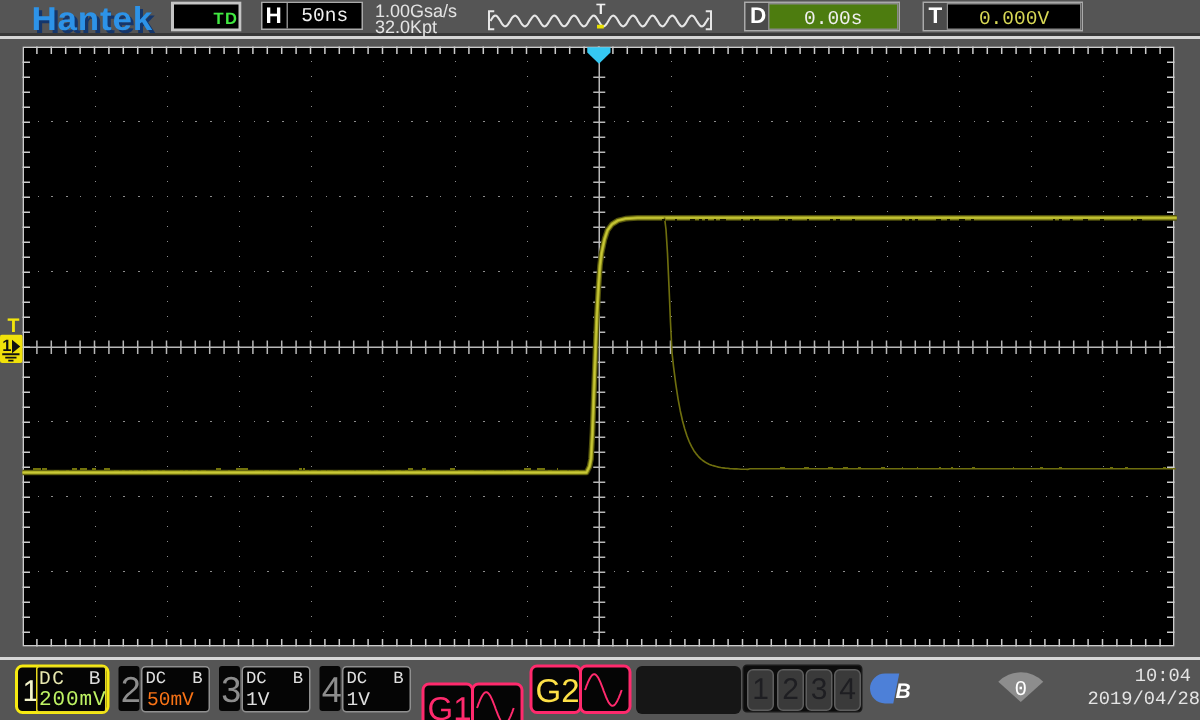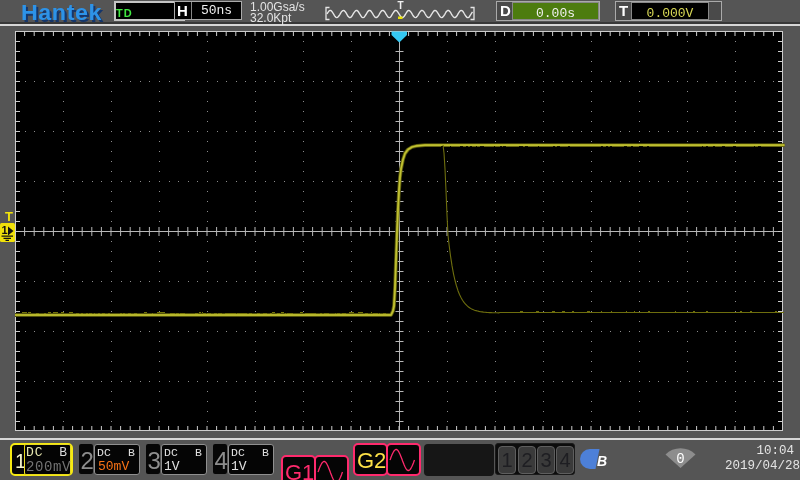--- a/index.html
+++ b/index.html
@@ -22,21 +22,21 @@
 <path d="M15.0 315.0 L391.0 315.0 L393.0 311.0 L394.0 306.0 L395.0 288.0 L396.0 260.0 L397.0 233.0 L398.0 209.0 L399.0 191.0 L400.0 177.0 L401.0 169.0 L403.0 159.5 L405.0 153.5 L408.0 149.5 L412.0 147.0 L417.0 145.8 L425.0 145.2 L784.5 145.2" fill="none" stroke="#50500c" stroke-width="3.8" stroke-linejoin="round"></path>
 <path d="M15.0 315.0 L391.0 315.0 L393.0 311.0 L394.0 306.0 L395.0 288.0 L396.0 260.0 L397.0 233.0 L398.0 209.0 L399.0 191.0 L400.0 177.0 L401.0 169.0 L403.0 159.5 L405.0 153.5 L408.0 149.5 L412.0 147.0 L417.0 145.8 L425.0 145.2 L784.5 145.2" fill="none" stroke="#a9a922" stroke-width="2.2" stroke-linejoin="round"></path>
 <path d="M15.0 315.0 L391.0 315.0 L393.0 311.0 L394.0 306.0 L395.0 288.0 L396.0 260.0 L397.0 233.0 L398.0 209.0 L399.0 191.0 L400.0 177.0 L401.0 169.0 L403.0 159.5 L405.0 153.5 L408.0 149.5 L412.0 147.0 L417.0 145.8 L425.0 145.2 L784.5 145.2" fill="none" stroke="#c9c93a" stroke-width="0.9" stroke-linejoin="round"></path>
 <path d="M443.0 145.0 L444.0 153.0 L445.0 169.0 L446.0 191.0 L447.0 215.0 L448.0 235.0 L449.0 244.2 L450.5 255.9 L452.0 265.7 L453.5 273.8 L455.0 280.5 L456.5 286.0 L458.0 290.7 L459.5 294.5 L461.0 297.6 L462.5 300.3 L464.0 302.4 L465.5 304.2 L467.0 305.7 L468.5 307.0 L470.0 308.0 L471.5 308.9 L473.0 309.6 L474.5 310.2 L476.0 310.6 L477.5 311.0 L479.0 311.4 L480.5 311.7 L482.0 311.9 L483.5 312.1 L485.0 312.2 L486.5 312.4 L488.0 312.5 L489.5 312.6 L491.0 312.6 L492.5 312.7 L494.0 312.8 L495.5 312.8 L497.0 312.8 L498.5 312.9 L500.0 312.5 L784.0 312.5" fill="none" stroke="#6e6e0e" stroke-width="1.1" stroke-linejoin="round"></path>
 <path d="M22 312.5h4 M26 312.5h1 M28 312.5h3 M36 313.5h3 M44 313.5h2 M48 312.5h3 M53 312.5h5 M61 312.5h3 M69 312.5h4 M76 313.5h3 M81 313.5h2 M86 313.5h2 M89 313.5h3 M94 313.5h1 M98 313.5h2 M102 313.5h3 M108 313.5h2 M120 313.5h2 M123 313.5h2 M128 313.5h3 M134 313.5h3 M144 312.5h3 M152 313.5h1 M157 312.5h5 M162 312.5h3 M170 313.5h2 M172 313.5h3 M176 313.5h3 M180 313.5h5 M195 313.5h3 M199 312.5h2 M202 312.5h1 M203 313.5h1 M204 313.5h2 M207 313.5h4 M214 313.5h3 M218 313.5h4 M225 313.5h5 M230 313.5h4 M234 313.5h2 M237 313.5h2 M239 313.5h5 M244 313.5h3 M249 313.5h3 M257 313.5h3 M263 313.5h4 M270 313.5h2 M272 312.5h3 M277 313.5h3 M281 312.5h3 M285 313.5h1 M287 313.5h3 M290 313.5h3 M300 312.5h3 M305 313.5h5 M310 313.5h3 M313 313.5h3 M320 313.5h2 M324 313.5h5 M335 313.5h1 M337 313.5h3 M342 313.5h4 M349 312.5h5 M358 312.5h5 M365 313.5h3 M371 312.5h1 M373 313.5h5 M379 313.5h1 M383 313.5h3" stroke="#74740c" stroke-width="1" fill="none" shape-rendering="crispEdges"></path>
 <path d="M441 146.5h2 M450 146.5h1 M460 146.5h3 M466 146.5h2 M470 146.5h2 M476 146.5h1 M480 146.5h4 M494 146.5h1 M500 146.5h2 M503 146.5h3 M519 146.5h4 M525 146.5h3 M538 146.5h1 M553 146.5h2 M557 146.5h3 M568 146.5h2 M601 146.5h2 M606 146.5h2 M610 146.5h2 M624 146.5h3 M631 146.5h2 M639 146.5h4 M647 146.5h2 M702 146.5h1 M706 146.5h2 M713 146.5h2 M722 146.5h3 M733 146.5h3 M754 146.5h1 M758 146.5h3" stroke="#141400" stroke-width="1" fill="none" shape-rendering="crispEdges"></path>
 <path d="M520 311.5h3 M536 311.5h3 M552 311.5h3 M562 311.5h3 M572 311.5h2 M587 311.5h3 M601 311.5h1 M611 311.5h1 M626 311.5h1 M634 311.5h1 M648 311.5h2 M675 311.5h1 M693 311.5h2 M706 311.5h2 M740 311.5h2 M750 311.5h2 M775 311.5h2" stroke="#70700c" stroke-width="1" fill="none" shape-rendering="crispEdges"></path>
 </svg>
 
 <div class="abs" style="left:21px;top:0px;font:bold 22px 'Liberation Sans';color:#2d93e8;text-shadow:2px 2px 0 #15366b;letter-spacing:0.5px;transform:scaleX(1.06);transform-origin:left top">Hantek</div>
-<div class="abs" style="left:114px;top:1px;width:71px;height:20px;background:#000;border:2px solid #c4c4c4;box-sizing:border-box;text-align:left">
+<div class="abs" style="left:114px;top:1px;width:47px;height:20px;background:#000;border:2px solid #c4c4c4;box-sizing:border-box;text-align:right">
 <span style="font:bold 11px 'Liberation Sans';color:#41e841;letter-spacing:1px;line-height:16px">TD</span></div>
 
 <div class="abs" style="left:174px;top:1px;width:68px;height:19px;background:#000;border:1px solid #aaa;box-sizing:border-box">
 <span class="abs" style="left:2px;top:0px;font:bold 15px 'Liberation Sans';color:#fff">H</span>
 <div class="abs" style="left:16px;top:0;width:1px;height:17px;background:#888"></div>
 <span class="abs" style="left:17px;top:1px;width:49px;text-align:center;font:13px 'Liberation Mono';color:#f0f0f0">50ns</span>
   </div>
 
 <div class="abs" style="left:250px;top:2px;width:68px;text-align:left;font:12px 'Liberation Sans';color:#e4e4e4;line-height:10.5px">1.00Gsa/s<br>32.0Kpt</div>
 
@@ -49,38 +49,38 @@
 </svg>
 
 <div class="abs" style="left:496px;top:1px;width:104px;height:20px;background:#4a4a4a;border:1px solid #aaa;box-sizing:border-box">
 <span class="abs" style="left:3px;top:0px;font:bold 15px 'Liberation Sans';color:#fff">D</span>
 <div class="abs" style="left:15px;top:0px;width:87px;height:18px;background:#4d7c0f;border:1px solid #888;box-sizing:border-box;text-align:center">
 <span style="font:13px 'Liberation Mono';color:#f0f0f0;line-height:16px">0.00s</span></div>
   </div>
 
 <div class="abs" style="left:615px;top:1px;width:107px;height:20px;background:#4a4a4a;border:1px solid #aaa;box-sizing:border-box">
 <span class="abs" style="left:3px;top:0px;font:bold 15px 'Liberation Sans';color:#fff">T</span>
-<div class="abs" style="left:15px;top:0px;width:78px;height:18px;background:#000;border:1px solid #888;box-sizing:border-box;text-align:center">
+<div class="abs" style="left:15px;top:0px;width:90px;height:18px;background:#000;border:1px solid #888;box-sizing:border-box;text-align:center">
 <span style="font:13px 'Liberation Mono';color:#d8d855;line-height:16px">0.000V</span></div>
   </div>
 
 <div class="abs" style="left:5px;top:209px;font:bold 13px 'Liberation Sans';color:#f2e50c">T</div>
 <svg width="16" height="20" style="position:absolute;left:0;top:223px">
 <rect x="0" y="0" width="15" height="19" rx="1.5" fill="#f0e10a"></rect>
 <text x="1.5" y="11" font-family="Liberation Sans" font-size="11" font-weight="bold" fill="#111">1</text>
 <path d="M8 3.5 L13.5 8 L8 12.5z" fill="#111"></path>
 <path d="M1.5 13.2 h11.5 M3.5 15.4 h7.5 M5.5 17.4 h3.5" stroke="#111" stroke-width="1.3" fill="none"></path>
 </svg>
 
 <div style="position:absolute;left:10px;top:443px;width:63px;height:33px;border:2px solid #f6ea12;border-radius:5px;background:#050505;box-sizing:border-box">
 <span style="position:absolute;left:3px;top:5px;font:20px 'Liberation Sans';color:#f4f4cc">1</span>
 <div style="position:absolute;left:12px;top:-1px;width:47px;height:31px;border:1.5px solid #e8da20;border-radius:2px;background:#040404;box-sizing:border-box">
 <span style="position:absolute;left:1px;top:0px;font:13px 'Liberation Mono';color:#e8e8b0;letter-spacing:1px">DC</span>
 <span style="position:absolute;right:3px;top:0px;font:13px 'Liberation Mono';color:#dcdcdc">B</span>
-<span style="position:absolute;left:1px;top:14px;font:14px 'Liberation Mono';color:#737373;letter-spacing:0.6px">200mV</span>
+<span style="position:absolute;left:1px;top:14px;font:14px 'Liberation Mono';color:#bef264;letter-spacing:0.6px">200mV</span>
 </div>
   </div>
 <div style="position:absolute;left:79px;top:444px;width:14px;height:30px;background:#060606;border-radius:2px">
 <span style="position:absolute;left:1.5px;top:3px;font:24px 'Liberation Sans';color:#8d8d8d">2</span>
   </div>
 <div style="position:absolute;left:94px;top:444px;width:46px;height:31px;border:1px solid #909090;border-radius:3px;background:#050505;box-sizing:border-box">
 <span style="position:absolute;left:2px;top:1px;font:11.5px 'Liberation Mono';color:#e0e0e0">DC</span>
 <span style="position:absolute;right:4px;top:1px;font:11.5px 'Liberation Mono';color:#e0e0e0">B</span>
 <span style="position:absolute;left:3px;top:14px;font:13px 'Liberation Mono';color:#f97316">50mV</span>
 </div>

